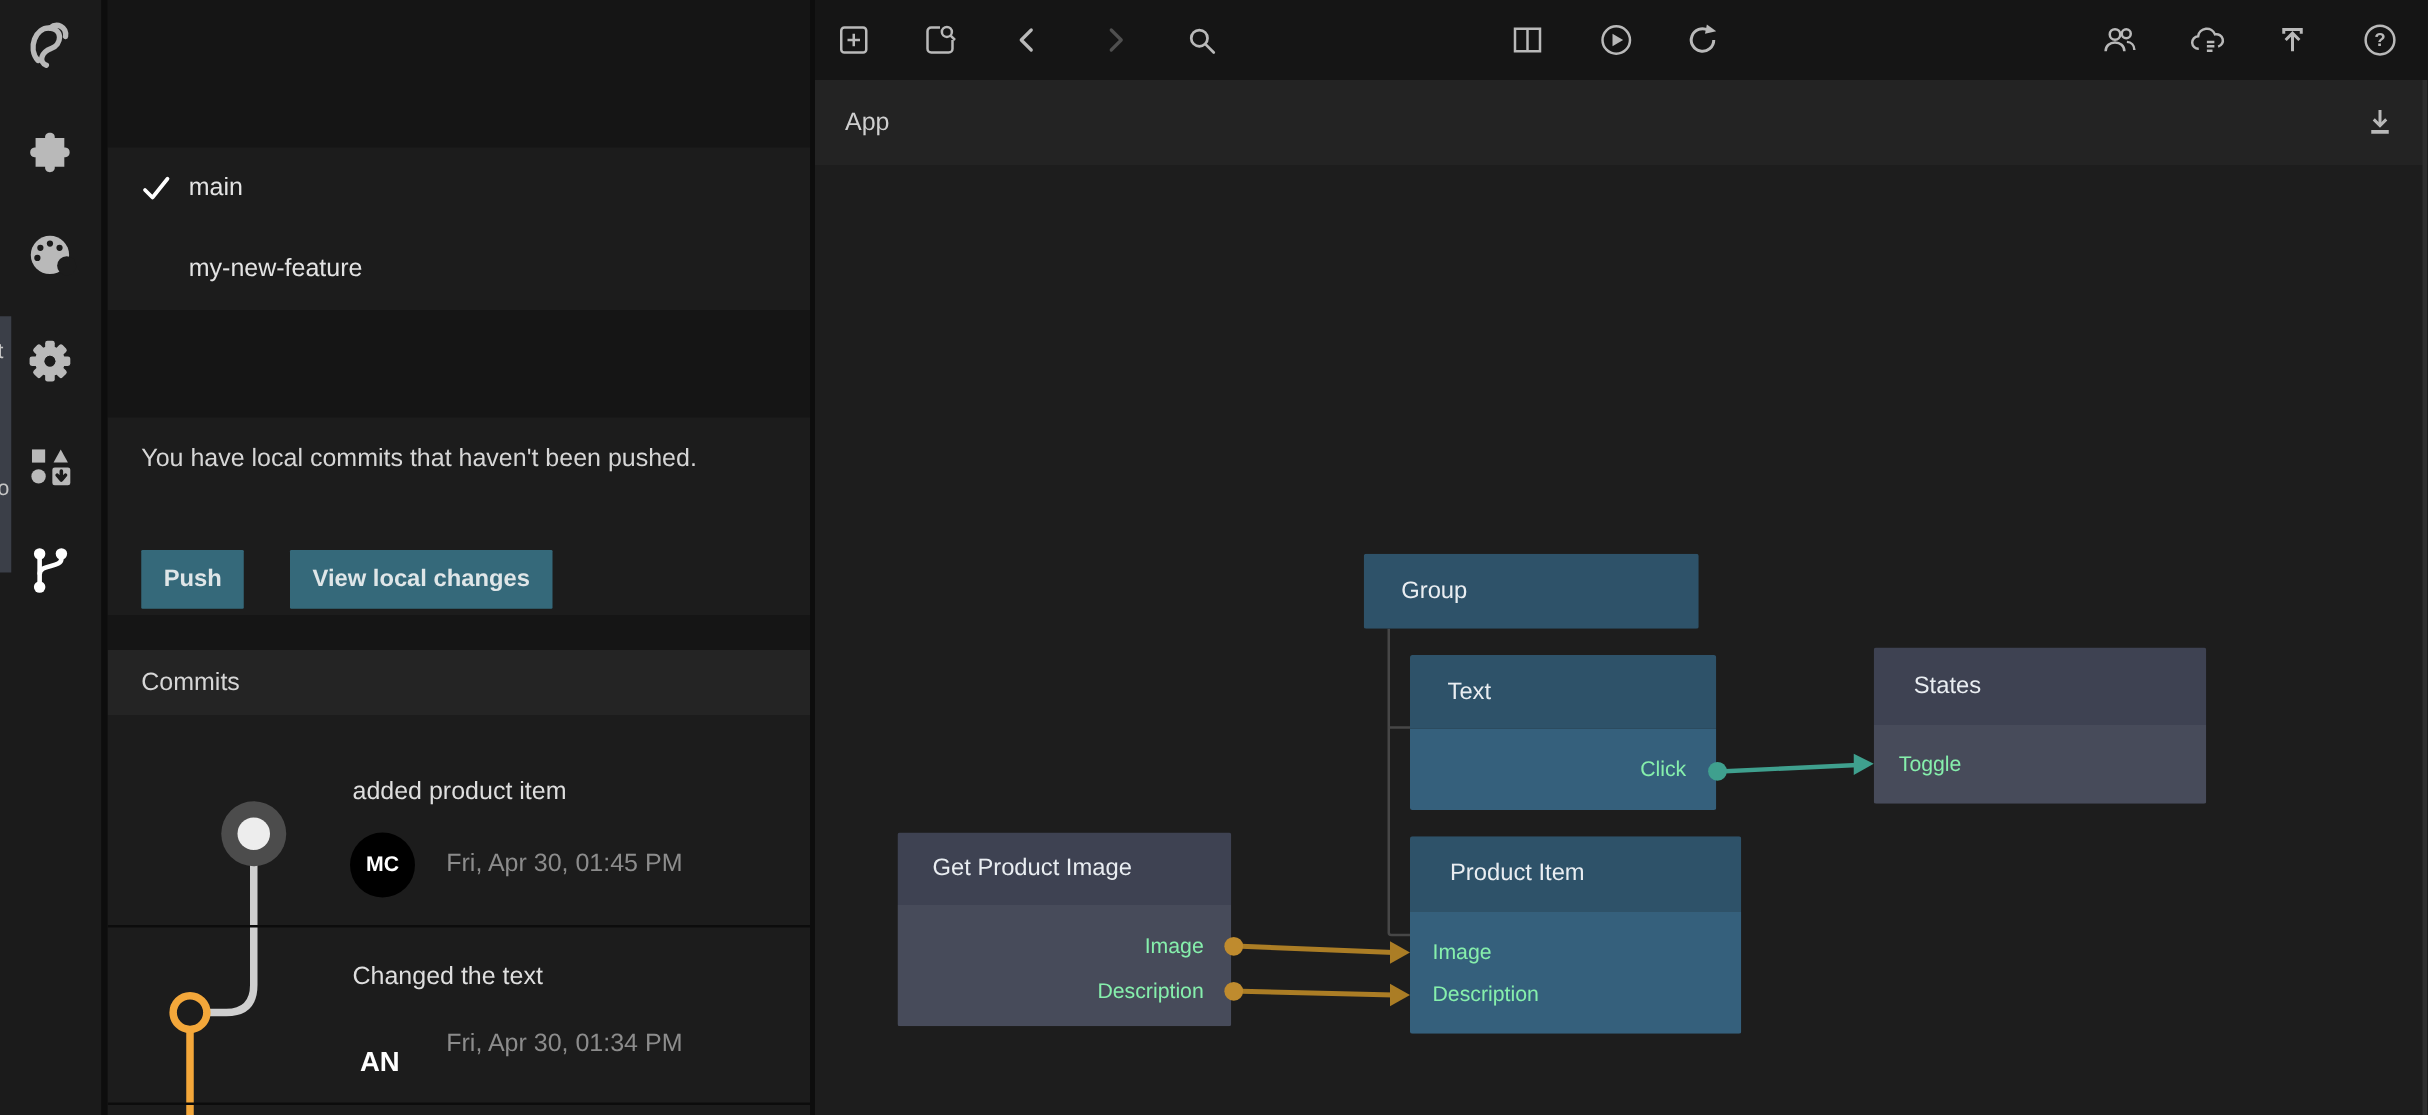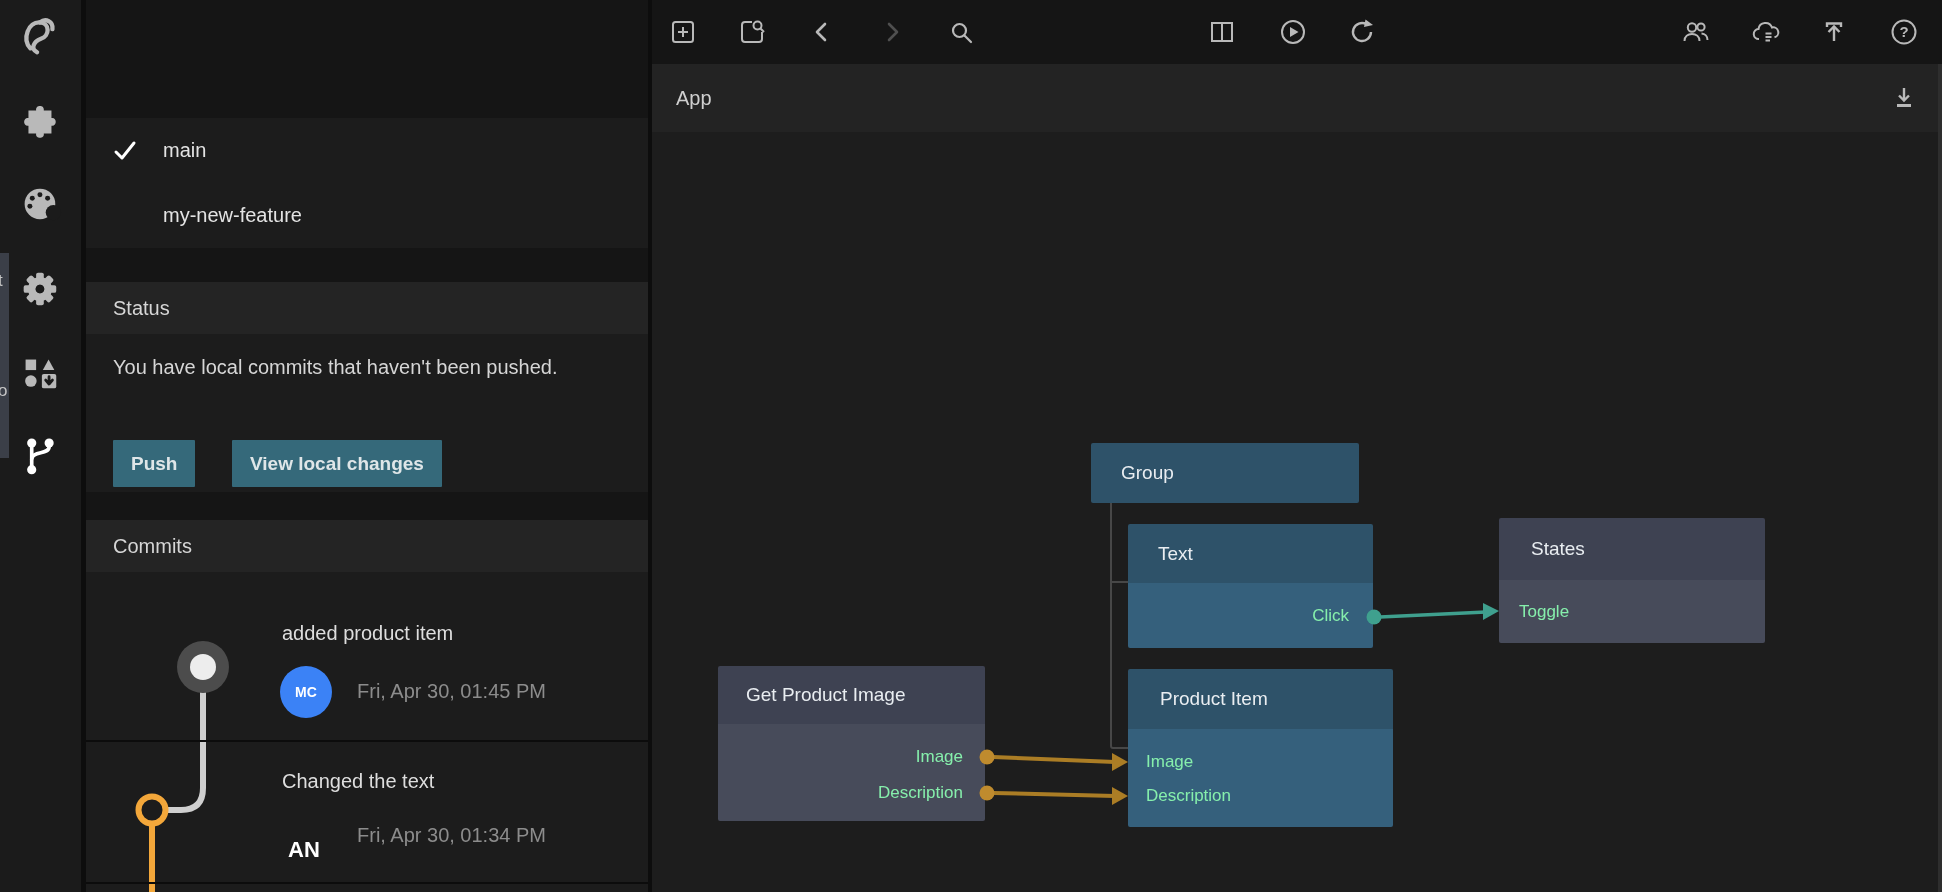--- a/index.html
+++ b/index.html
@@ -42,36 +42,36 @@
   }
   .section-body { position:absolute; left:0; width:562px; background:#1c1c1c; }
 
   #branches-add {
     position:absolute; right:16px; top:50%; transform:translateY(-54%);
     width:40px; height:40px; border:none; background:transparent; color:#9c9c9c;
     font-size:30px; font-weight:300; font-family:inherit; cursor:pointer; line-height:40px;
   }
   .branch-row { position:absolute; left:0; width:562px; height:65px; display:flex; align-items:center; cursor:pointer; }
   .branch-check { position:absolute; left:24px; width:30px; height:30px; }
-  .branch-label { position:absolute; left:77px; font-size:20px; color:#e3e3e3; }
+  .branch-label { position:absolute; left:65px; font-size:20px; color:#e3e3e3; }
 
   #status-message { position:absolute; left:27px; top:16px; width:500px; font-size:20px; line-height:34px; color:#d6d6d6; }
   .teal-btn {
     position:absolute; top:106px; height:47px; background:#35697a; color:#dfe6e8;
     border:none; font-family:inherit; font-weight:bold; font-size:19px;
     padding:0 18px; cursor:pointer; border-radius:1px;
   }
 
   .commit-row { position:absolute; left:0; width:562px; }
   .commit-divider { position:absolute; left:0; width:562px; height:2px; background:#0c0c0c; }
   .commit-title { position:absolute; left:196px; font-size:20px; color:#dedede; white-space:nowrap; }
   .commit-time { position:absolute; left:271px; font-size:20px; color:#8c8c8c; white-space:nowrap; }
   .avatar {
     position:absolute; left:194px; width:52px; height:52px; border-radius:50%;
-    background:#3b82f6; color:#fff; font-size:14px; font-weight:bold;
+    background:#000000; color:#fff; font-size:17px; font-weight:bold;
     display:flex; align-items:center; justify-content:center;
   }
   .avatar.plain { background:transparent; width:auto; left:202px; font-size:22px; }
 
   
   #main-area { position:absolute; left:652px; top:0; width:1290px; height:892px; background:#1d1d1d; }
   #main-toolbar { position:absolute; left:0; top:0; width:1290px; height:64px; background:#151515; }
   .tb-btn { position:absolute; top:16px; width:32px; height:32px; border:none; background:transparent; padding:0; cursor:pointer; }
   .tb-btn.disabled { cursor:default; }
   .tb-btn.disabled .ico { color:#4f4f4f; }
@@ -176,23 +176,20 @@
       <svg class="branch-check" viewBox="0 0 30 30">
         <path d="M6,16 L12,22 L24,7" fill="none" stroke="#ffffff" stroke-width="3" stroke-linecap="round" stroke-linejoin="round"></path>
       </svg>
       <span class="branch-label">main</span>
     </div>
     <div class="branch-row" style="top:65px">
       <span class="branch-label">my-new-feature</span>
     </div>
   </div>
 
-  <div class="section-header" style="top:282px">
-    <span>Status</span>
-  </div>
   <div class="section-body" style="top:334px; height:158px">
     <div id="status-message">You have local commits that haven't been pushed.</div>
     <button class="teal-btn" style="left:27px">Push</button>
     <button class="teal-btn" style="left:146px">View local changes</button>
   </div>
 
   <div class="section-header" style="top:520px">
     <span>Commits</span>
   </div>
   <div class="section-body" style="top:572px; height:320px">

